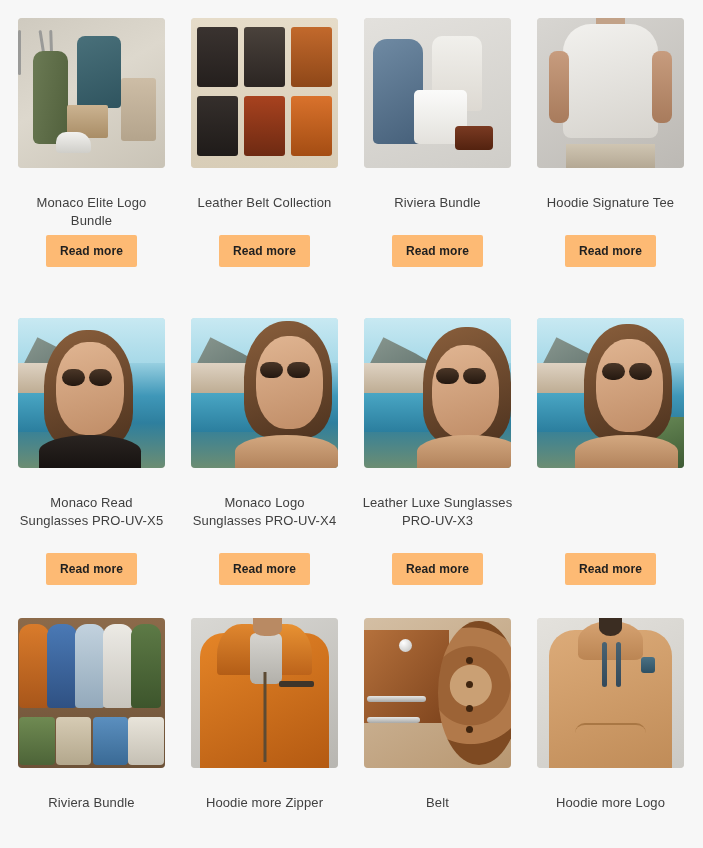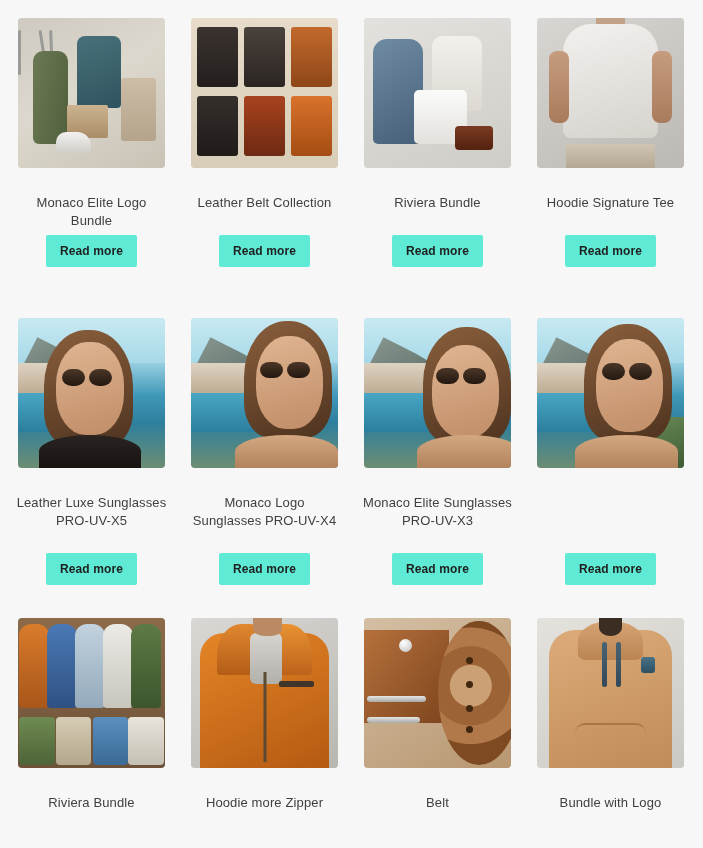--- a/index.html
+++ b/index.html
@@ -62,21 +62,21 @@
 
   .btn-wrap {
     margin-top: auto;
     padding-bottom: 0;
     display: flex;
     justify-content: center;
     width: 100%;
   }
 
   .read-more {
-    background: #5eead4;
+    background: #fdba74;
     border: none;
     color: #1f1f1f;
     font-family: inherit;
     font-size: 12px;
     font-weight: 700;
     letter-spacing: 0.01em;
     padding: 0 14px;
     height: 32px;
     min-width: 90px;
     border-radius: 2px;
@@ -337,21 +337,21 @@
           <span class="sea"></span>
         <span class="hair"></span>
           <span class="face"></span>
         <span class="glass">
             <i></i>
             <i></i>
           </span>
           <span class="shoulder"></span>
       </div>
     </div>
-    <div class="product-title">Leather Luxe Sunglasses PRO-UV-X5</div>
+    <div class="product-title">Monaco Read Sunglasses PRO-UV-X5</div>
     <div class="btn-wrap">
       <button class="read-more">Read more</button>
     </div>
   </div>
 
   <div class="product-card row-2">
     <div class="product-thumb">
       <div class="scene s-sun x4">
         <span class="sky"></span>
           <span class="hill"></span>
@@ -381,21 +381,21 @@
           <span class="sea"></span>
         <span class="hair"></span>
           <span class="face"></span>
         <span class="glass">
             <i></i>
             <i></i>
           </span>
           <span class="shoulder"></span>
       </div>
     </div>
-    <div class="product-title">Monaco Elite Sunglasses PRO-UV-X3</div>
+    <div class="product-title">Leather Luxe Sunglasses PRO-UV-X3</div>
     <div class="btn-wrap">
       <button class="read-more">Read more</button>
     </div>
   </div>
 
   <div class="product-card row-2">
     <div class="product-thumb">
       <div class="scene s-sun x2">
         <span class="sky"></span>
           <span class="hill"></span>
@@ -473,17 +473,17 @@
       <div class="scene s-logo">
         <span class="body"></span>
           <span class="hood"></span>
           <span class="gap"></span>
         <span class="str a"></span>
           <span class="str b"></span>
         <span class="badge"></span>
           <span class="pocket"></span>
       </div>
     </div>
-    <div class="product-title">Bundle with Logo</div>
+    <div class="product-title">Hoodie more Logo</div>
 
   </div>
 
 </div>
 
 </body></html>

